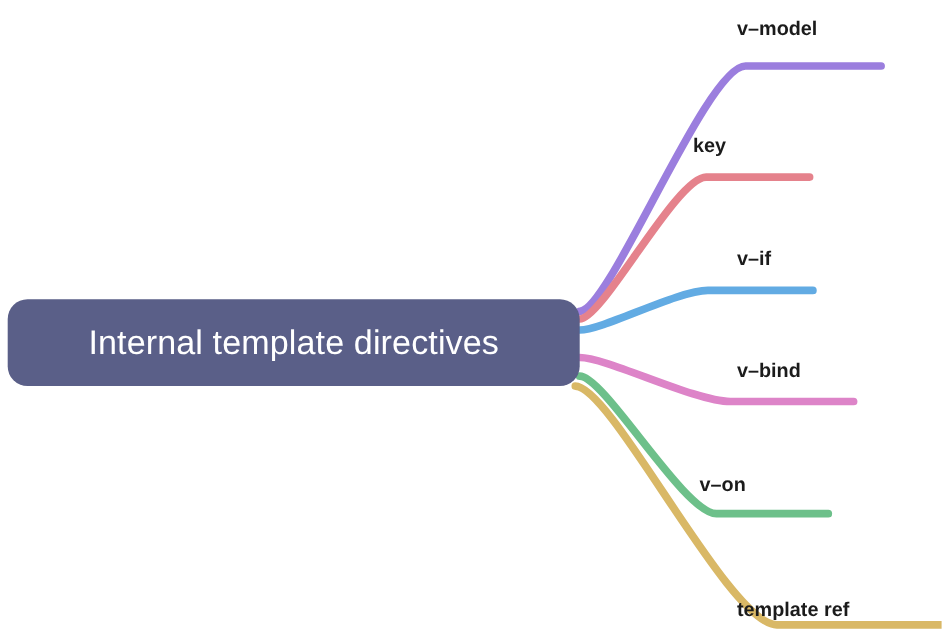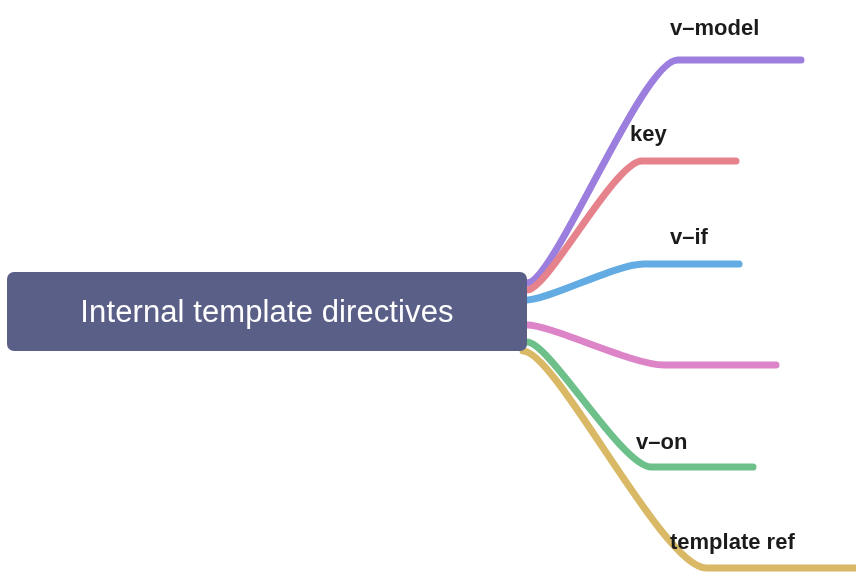--- a/index.html
+++ b/index.html
@@ -48,21 +48,21 @@
     font-size: 31px;
     font-weight: 500;
     letter-spacing: 0.1px;
     line-height: 1;
     white-space: nowrap;
     font-family: "Liberation Sans", sans-serif;
   }
   .branch-label {
     position: absolute;
     color: #1b1b1b;
-    font-size: 22px;
+    font-size: 18px;
     font-weight: 700;
     line-height: 1;
     white-space: nowrap;
     font-family: "Liberation Sans", sans-serif;
     z-index: 4;
   }
 </style>
 </head>
 <body style="background: rgb(255, 255, 255);">
 
@@ -70,28 +70,29 @@
 
   <svg id="branch-layer" viewBox="0 0 856 576" width="856" height="576" xmlns="http://www.w3.org/2000/svg">
     <path id="path-v-model" fill="none" stroke-linecap="round" d="M 527 283 C 554.4 283, 642.08 60, 677.7 60 L 801 60" stroke="#9b7ede" stroke-width="7"></path>
     <path id="path-key" fill="none" stroke-linecap="round" d="M 527 290 C 547.9 290, 614.78 161, 641.95 161 L 736 161" stroke="#e5828c" stroke-width="7"></path>
     <path id="path-v-if" fill="none" stroke-linecap="round" d="M 527 300 C 548.2 300, 616.04 264, 643.6 264 L 739 264" stroke="#62abe3" stroke-width="7"></path>
     <path id="path-v-bind" fill="none" stroke-linecap="round" d="M 527 325 C 551.9 325, 631.58 365, 663.95 365 L 776 365" stroke="#dd84c8" stroke-width="7"></path>
     <path id="path-v-on" fill="none" stroke-linecap="round" d="M 527 342 C 549.6 342, 621.92 467, 651.3 467 L 753 467" stroke="#6dc08a" stroke-width="7"></path>
     <path id="path-template-ref" fill="none" stroke-linecap="round" d="M 523 351 C 556.3 351, 662.86 568, 706.15 568 L 856 568" stroke="#d9b866" stroke-width="7"></path>
   </svg>
 
-  <div class="central-node" id="central-node" style="left: 7px; top: 272px; width: 520px; height: 79px; background: rgb(90, 95, 136); border-radius: 7px;">
+  <div class="central-node" id="central-node" style="left: 7px; top: 272px; width: 520px; height: 79px; background: rgb(90, 95, 136); border-radius: 18px;">
     <span class="central-node-label" style="color: rgb(255, 255, 255);">Internal template directives</span>
   </div>
 
   <div class="branch-label" id="label-v-model" style="left: 670px; top: 17px;">v–model</div>
 
   <div class="branch-label" id="label-key" style="left: 630px; top: 123px;">key</div>
 
   <div class="branch-label" id="label-v-if" style="left: 670px; top: 226px;">v–if</div>
 
+  <div class="branch-label" id="label-v-bind" style="left: 670px; top: 328px;">v–bind</div>
 
   <div class="branch-label" id="label-v-on" style="left: 636px; top: 431px;">v–on</div>
 
-  <div class="branch-label" id="label-template-ref" style="left: 670px; top: 531px;">template ref</div>
+  <div class="branch-label" id="label-template-ref" style="left: 670px; top: 545px;">template ref</div>
 
 </div>
 
 </body></html>

